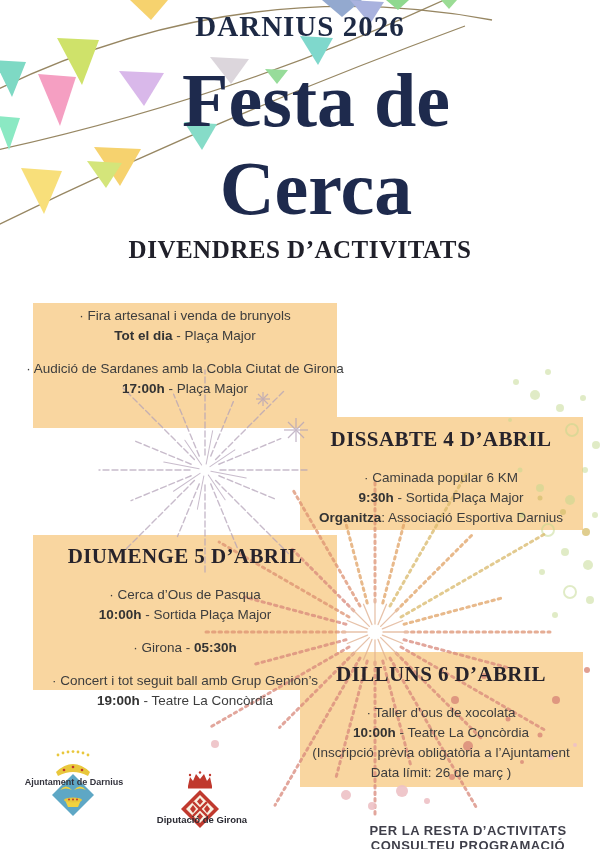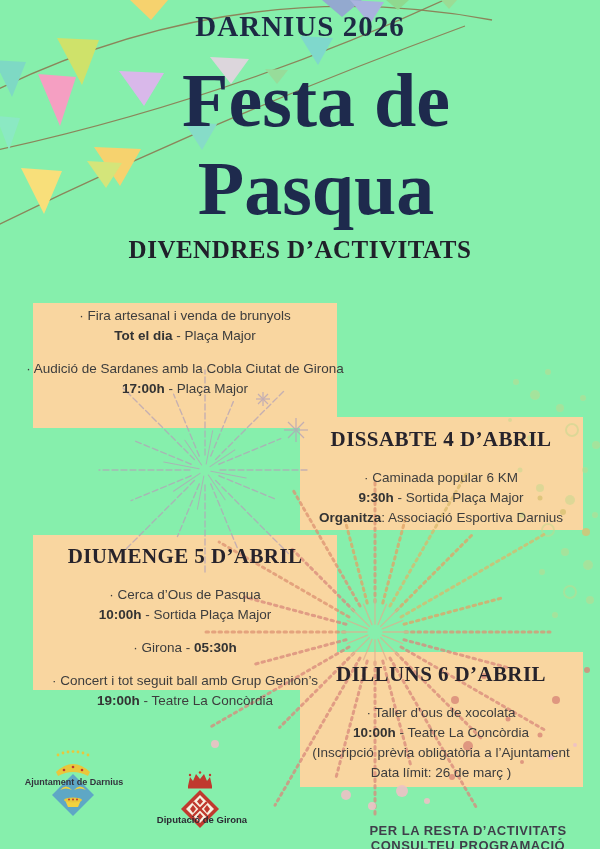--- a/index.html
+++ b/index.html
@@ -1,16 +1,16 @@
 <!DOCTYPE html>
 <html><head>
 <meta charset="utf-8">
 <style>
   html,body{margin:0;padding:0;background:#888;}
-  .poster{position:relative;width:600px;height:849px;background:#86efac;overflow:hidden;
+  .poster{position:relative;width:600px;height:849px;background:#ffffff;overflow:hidden;
           font-family:"Liberation Sans",sans-serif;}
   .layer{position:absolute;left:0;top:0;pointer-events:none;}
   
   .panel{position:absolute;background:#f9d6a0;}
   #panel-1{left:33px;top:303px;width:304px;height:125px;}
   #panel-2{left:300px;top:417px;width:283px;height:113px;}
   #panel-3{left:33px;top:535px;width:304px;height:155px;}
   #panel-4{left:300px;top:652px;width:283px;height:135px;}
   
   .kicker{position:absolute;left:0;top:10px;width:600px;text-align:center;
@@ -269,21 +269,21 @@
         <polygon points="-7,33 -4,37 -7,41 -10,37"></polygon>
         <polygon points="7,33 10,37 7,41 4,37"></polygon>
         <polygon points="0,41 3,44.5 0,48 -3,44.5"></polygon>
       </g>
     </g>
   </svg>
 
   <div class="kicker">DARNIUS 2026</div>
   <h1 class="title" style="margin:16px;">
     <span>Festa de</span><br>
-    <span>Pasqua</span>
+    <span>Cerca</span>
   </h1>
   <div class="subtitle">DIVENDRES D’ACTIVITATS</div>
 
   <section class="day" id="day-0">
     <div>
         <div class="activity">
           <div class="line"><span>· Fira artesanal i venda de brunyols</span></div>
           <div class="line"><span class="b">Tot el dia</span><span> - Plaça Major</span></div>
         </div>
         <div class="activity">

